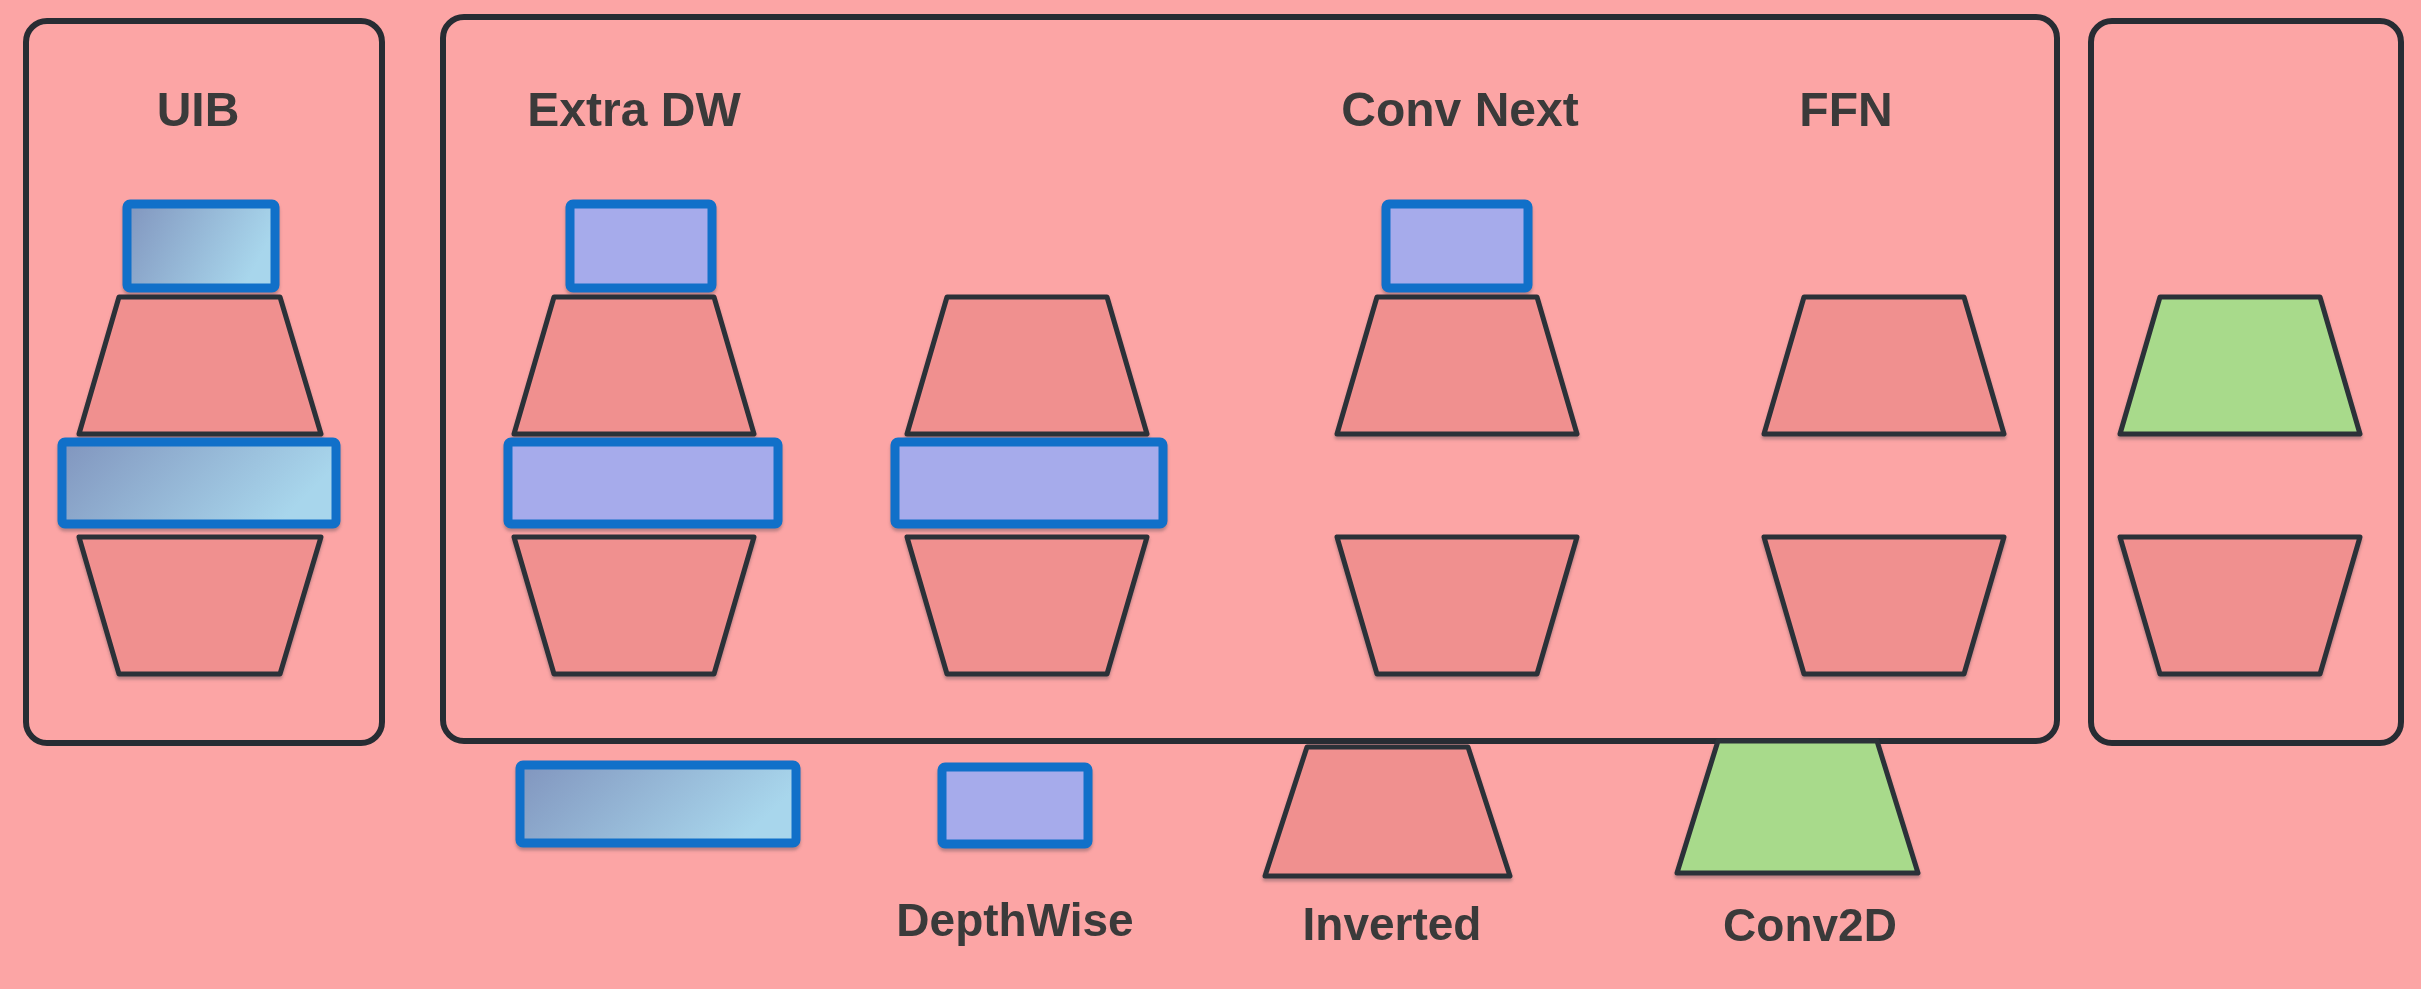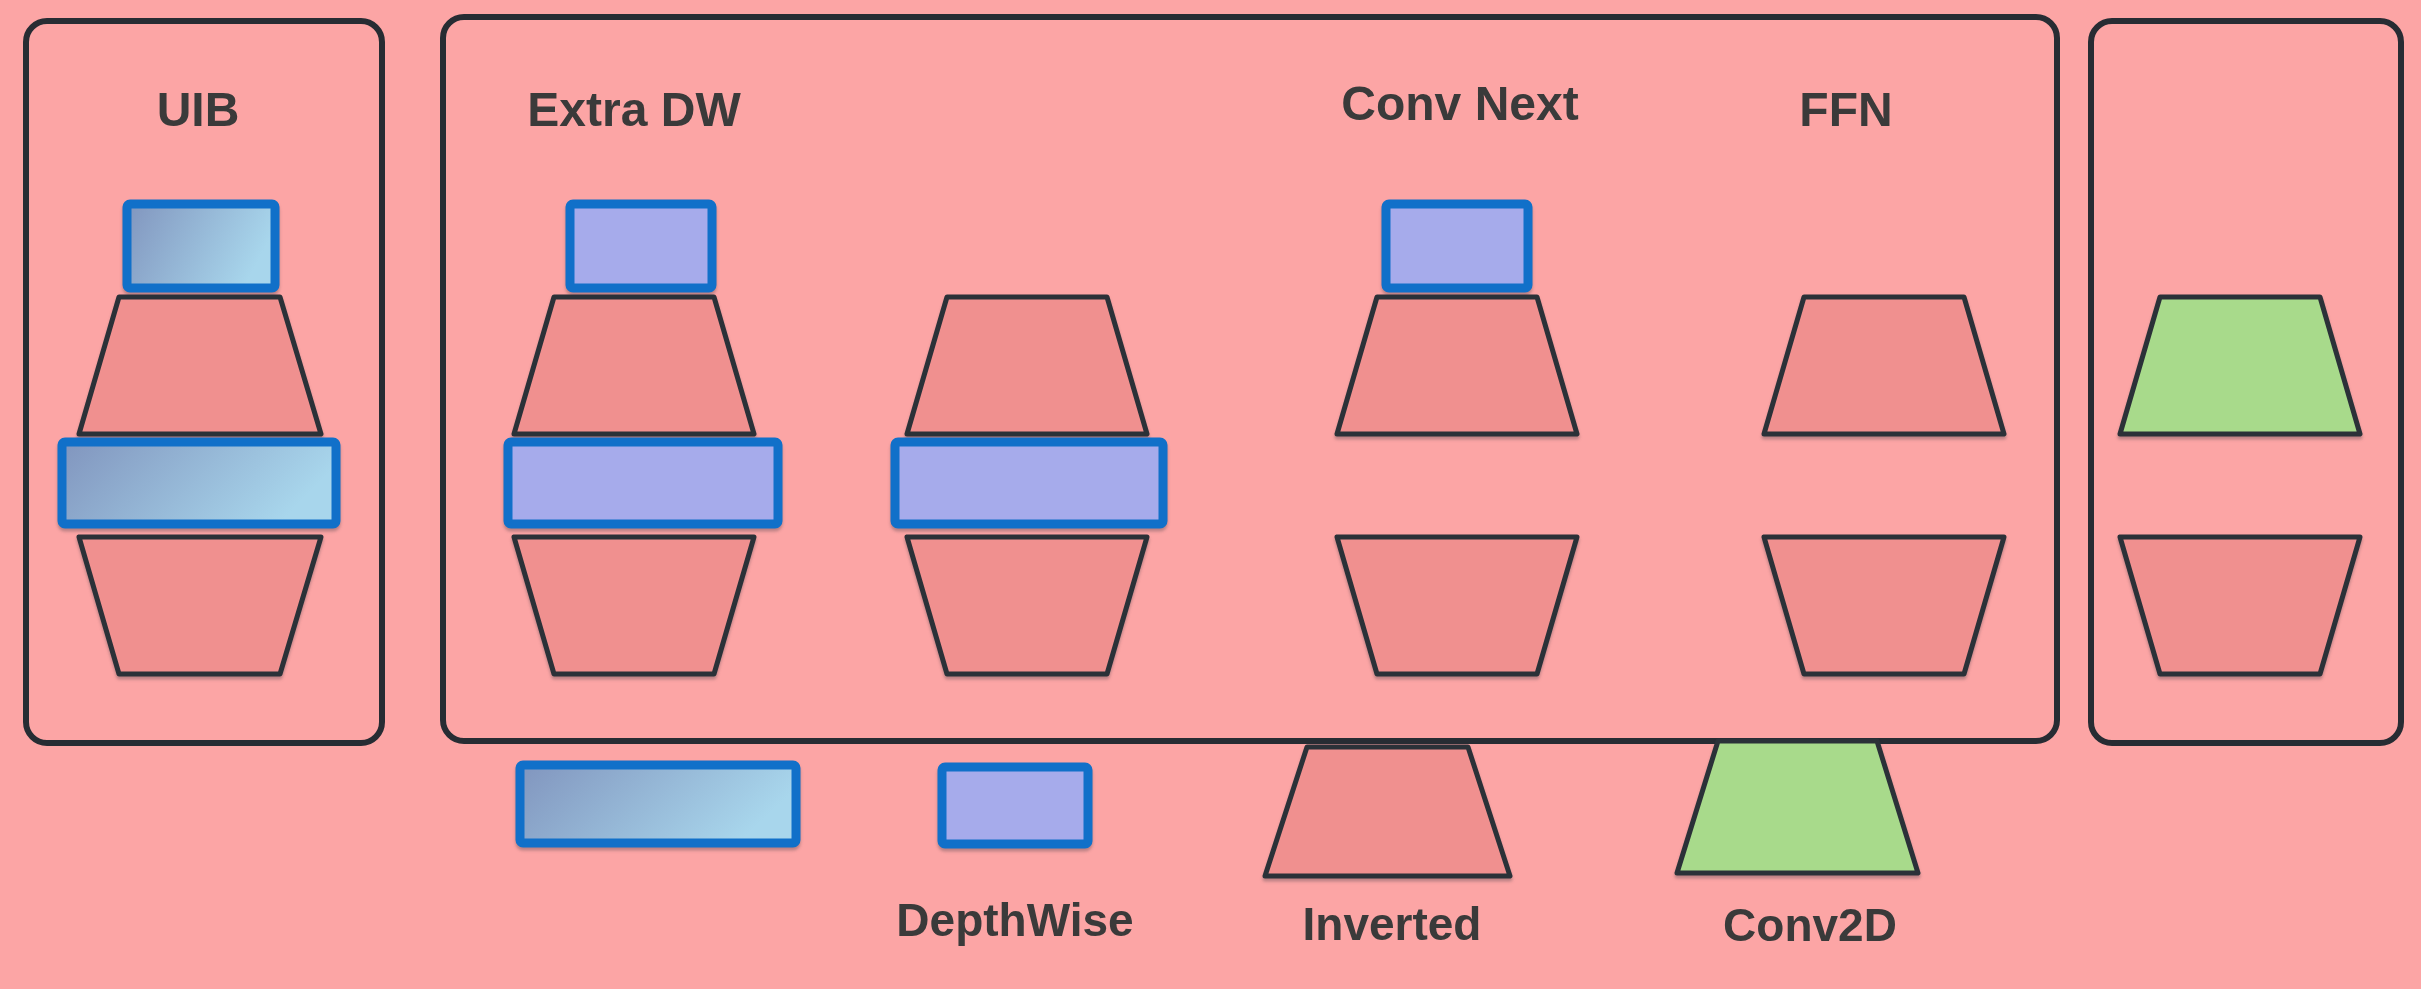--- a/index.html
+++ b/index.html
@@ -20,21 +20,21 @@
   .lbl{
     position:absolute;transform:translate(-50%,-50%);
     color:#3A3A3A;font-weight:bold;text-align:center;white-space:pre-line;line-height:1.13;
   }
   .title{font-size:48px;}
   .legend-lbl{font-size:46px;line-height:1.17;}
 
   .t-uib   {left:198px; top:110px;}
   .t-extra {left:634px; top:110px;}
   .t-ib    {left:1027px;top:111px;}
-  .t-conv  {left:1460px;top:104px;}
+  .t-conv  {left:1460px;top:110px;}
   .t-ffn   {left:1846px;top:110px;}
   .t-fused {left:2240px;top:110px;}
 
   .l-opt   {left:656px; top:912px;}
   .l-dw    {left:1015px;top:921px;}
   .l-pw    {left:1392px;top:925px;}
   .l-c2d   {left:1798px;top:926px;margin-left:12px;}
 </style>
 </head>
 <body>

